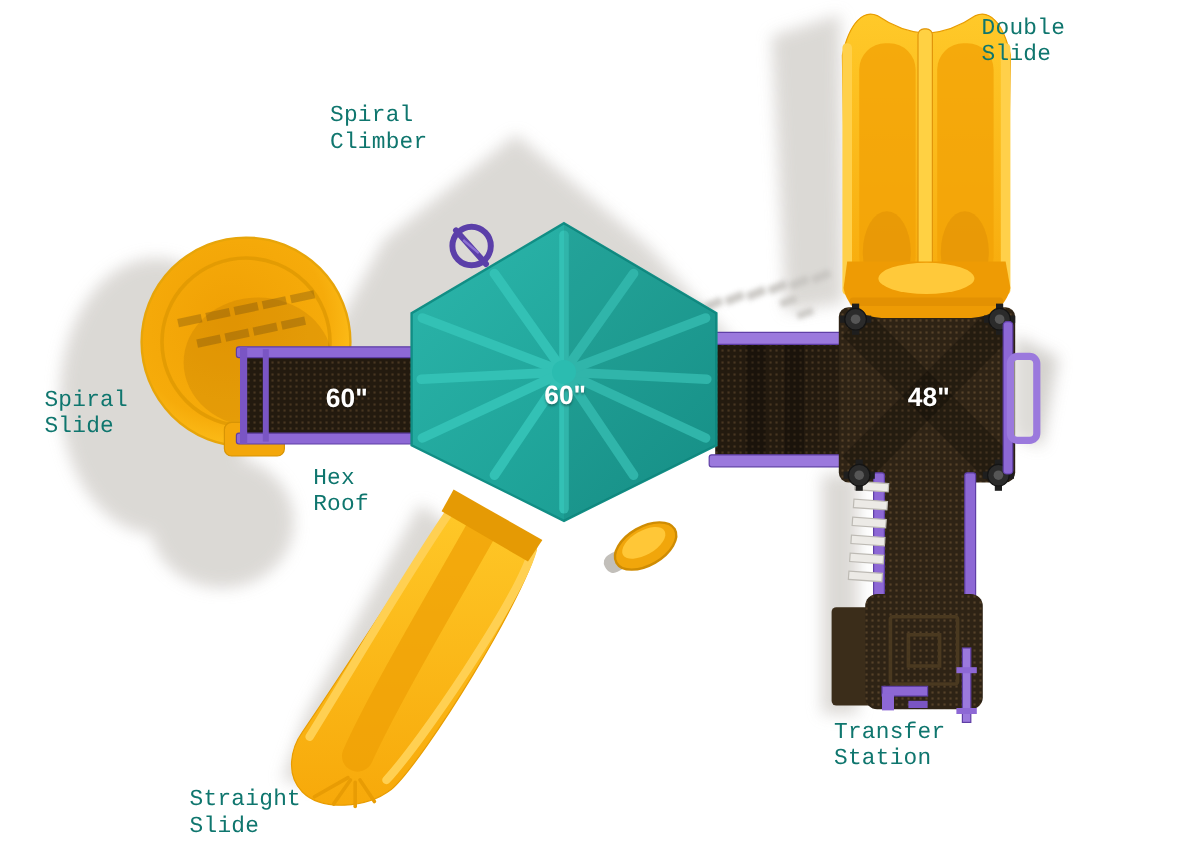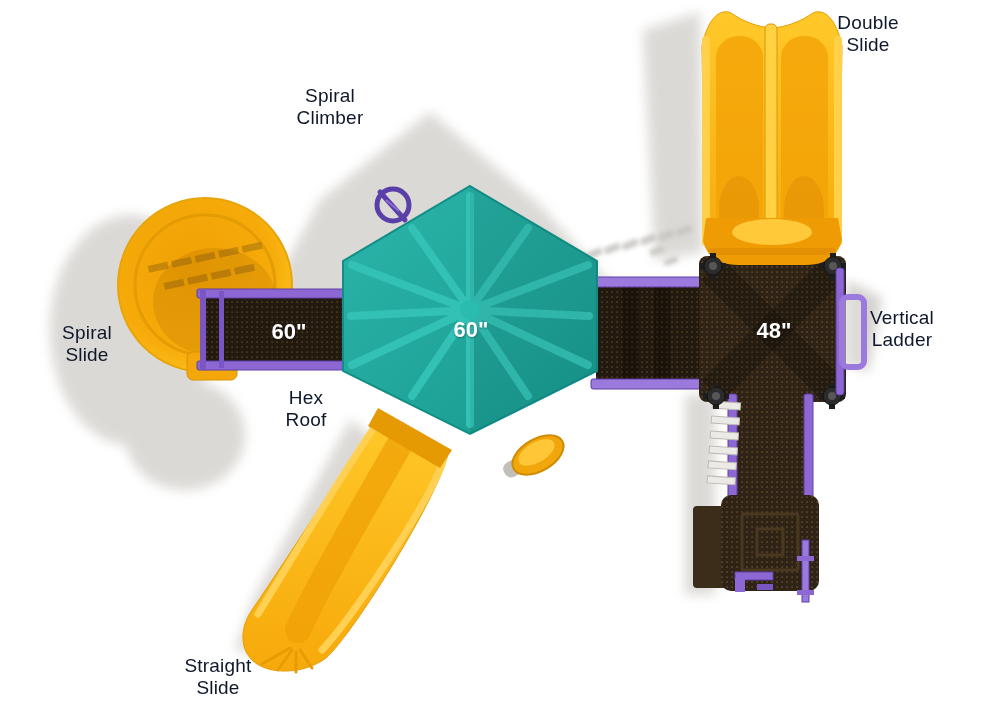--- a/index.html
+++ b/index.html
@@ -1,20 +1,20 @@
 <!DOCTYPE html>
 <html><head>
 <meta charset="utf-8">
 <style>
   html,body{margin:0;padding:0;background:#fff;}
   .stage{position:relative;width:1000px;height:707px;background:#ffffff;overflow:hidden;
          font-family:"Liberation Sans",sans-serif;}
   .art{position:absolute;left:0;top:0;}
-  .label{position:absolute;font-size:19px;line-height:22px;color:#0f172a;text-align:center;
-         white-space:pre-line;letter-spacing:0.2px;}
+  .label{position:absolute;font-size:19px;line-height:22px;color:#0f766e;
+         white-space:pre-line;letter-spacing:0.2px;font-family:Liberation Mono, monospace;}
   .dim{position:absolute;color:#ffffff;font-weight:bold;font-size:22px;width:60px;text-align:center;
        text-shadow:0 1px 2px rgba(0,0,0,.35);}
 </style>
 </head>
 <body>
 
 <div class="stage">
 
 <svg class="art" width="1000" height="707" viewBox="0 0 1000 707">
   <defs>
@@ -228,18 +228,18 @@
 <div class="dim" style="left:744px;top:318px;">48"</div>
 
 <div class="label" style="left:818px;top:12px;width:100px;">Double
 Slide</div>
 <div class="label" style="left:275px;top:85px;width:110px;">Spiral
 Climber</div>
 <div class="label" style="left:37px;top:322px;width:100px;">Spiral
 Slide</div>
 <div class="label" style="left:261px;top:387px;width:90px;">Hex
 Roof</div>
-<div class="label" style="left:842px;top:307px;width:120px;">Vertical
-Ladder</div>
+<div class="label" style="left:695px;top:599px;width:130px;">Transfer
+Station</div>
 <div class="label" style="left:158px;top:655px;width:120px;">Straight
 Slide</div>
 
 </div>
 
 </body></html>

